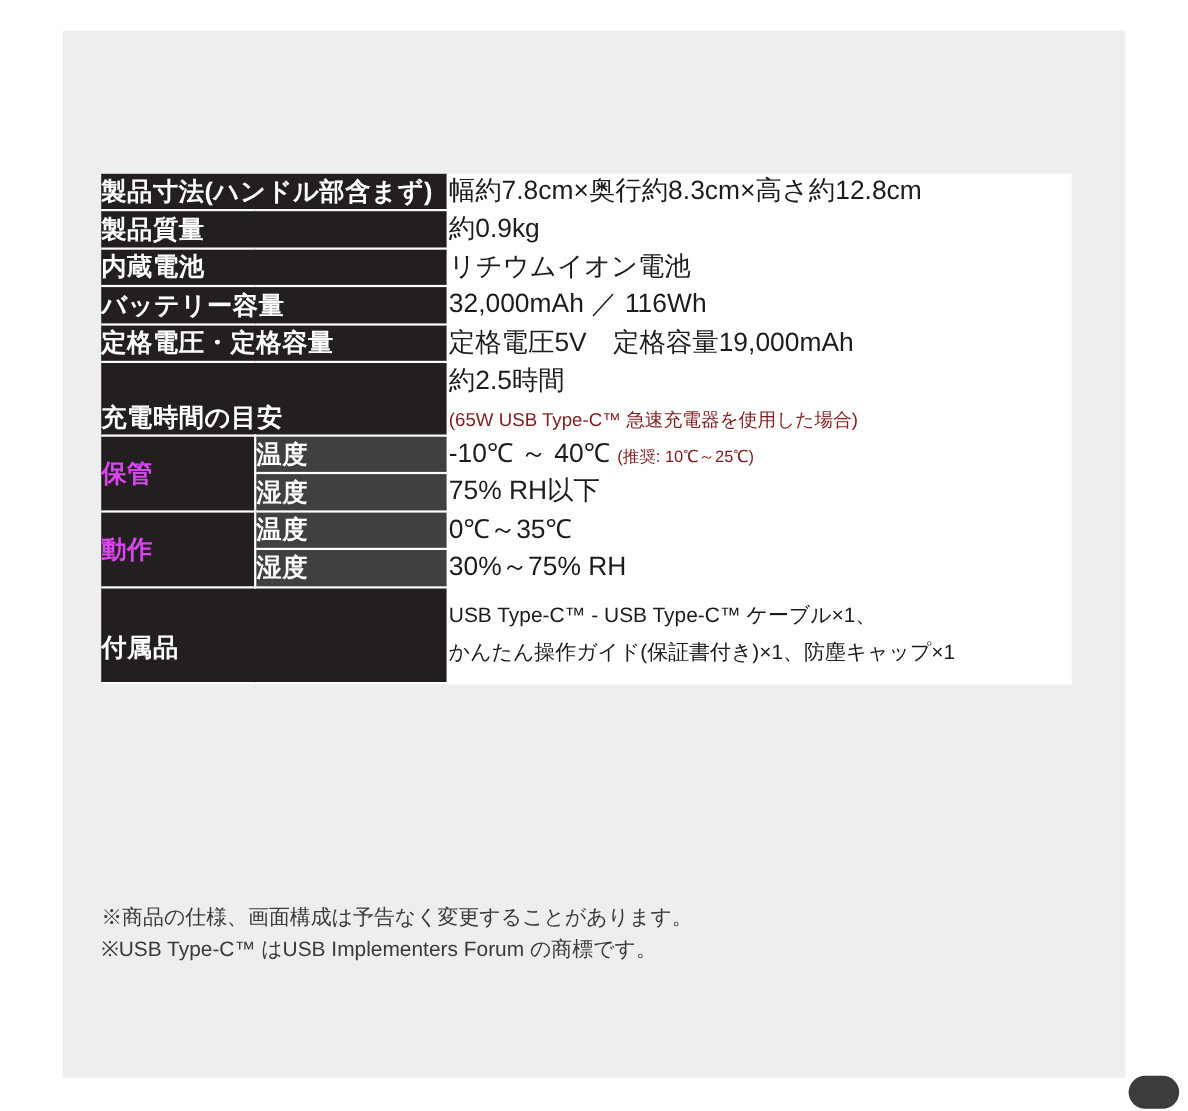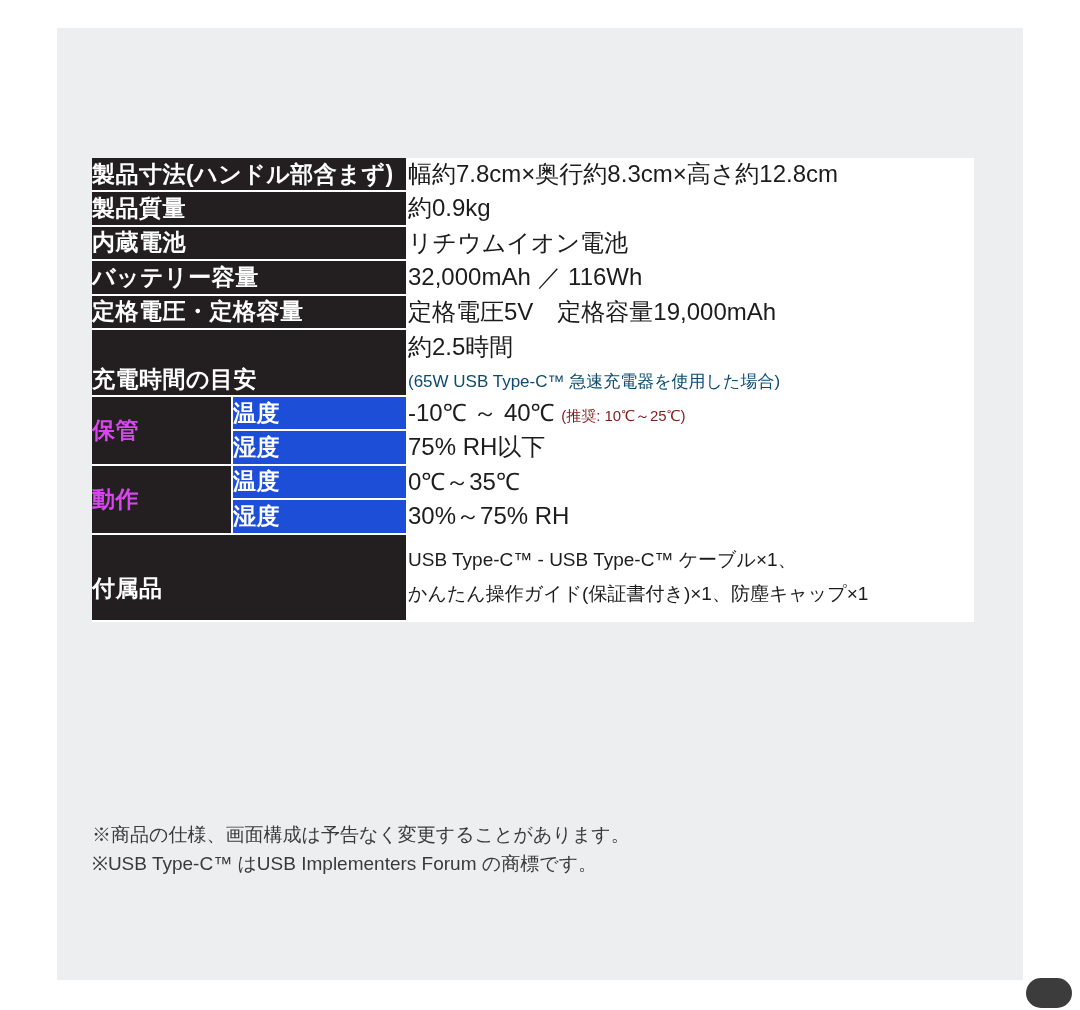--- a/index.html
+++ b/index.html
@@ -58,41 +58,41 @@
     background: #231f20;
     color: #d946ef;
     font-size: 23px;
     font-weight: bold;
     letter-spacing: 0.5px;
     padding: 14px 0 14px 16px;
     border-right: 2px solid #ffffff;
     white-space: nowrap;
   }
   .lbl-sub {
-    background: #1d4ed8;
+    background: #404040;
     color: #ffffff;
     font-size: 23px;
     font-weight: bold;
     letter-spacing: 0.5px;
     padding: 14px 0 14px 16px;
     border-right: 2px solid #ffffff;
     white-space: nowrap;
   }
   .val {
     background: #ffffff;
     color: #1c1c1c;
     font-size: 24px;
     padding: 14px 0 14px 22px;
     border-bottom: 1px solid #d8d8d8;
     line-height: 1.35;
     margin-top: 36px;
   }
   .val .small {
     font-size: 17px;
-    color: #0c4a6e;
+    color: #7f1d1d;
   }
   .val .tiny {
     font-size: 15px;
     color: #7f1d1d;
   }
   .val .line2 {
     display: block;
     margin-top: 8px;
   }
   .val-accessory {

